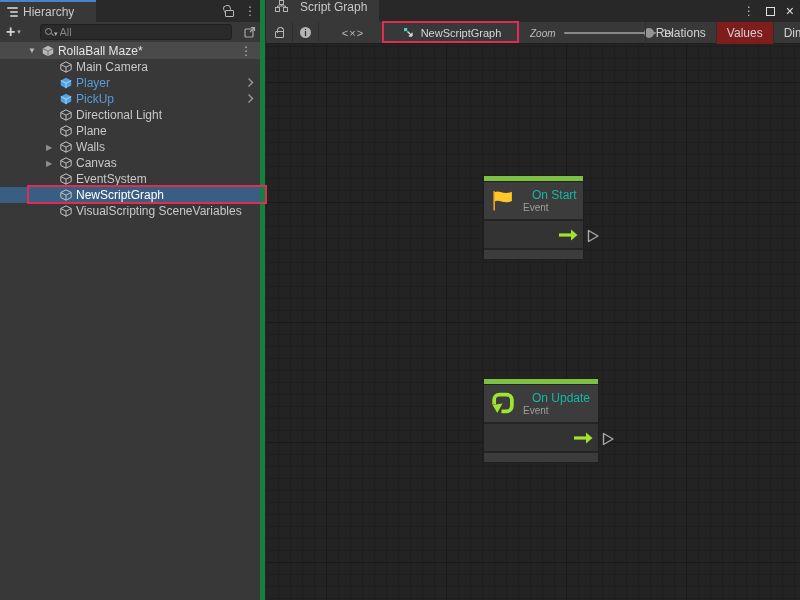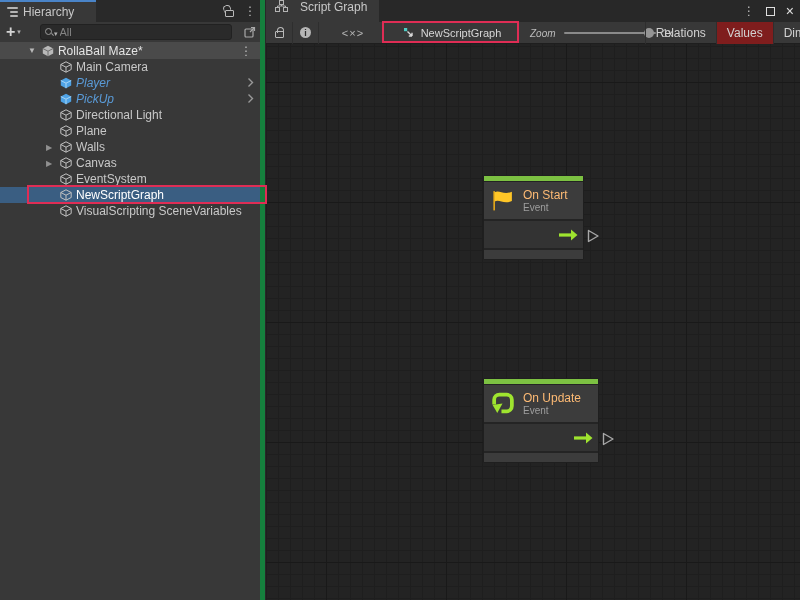--- a/index.html
+++ b/index.html
@@ -41,21 +41,21 @@
   .scene-tri { margin-left:28px; font-size:8px; color:#b8b8b8; }
   .scene-icon { margin:0 4px 0 6px; display:flex; }
   .scene-row .kebab { position:absolute; right:8px; }
 
   .hier-list { position:absolute; left:0; top:59px; width:100%; }
   .hrow { position:relative; width:100%; height:16px; display:flex; align-items:center; color:#c8c8c8; font-size:12px; }
   .hrow.selected { background:#3a5e82; color:#ffffff; }
   .expander { width:14px; margin-left:46px; font-size:8px; color:#909090; text-align:left; }
   .obj-icon { width:14px; display:flex; }
   .hlabel { margin-left:2px; white-space:nowrap; }
-  .prefab-text { color:#5a9bd8;font-style:italic; }
+  .prefab-text { color:#5a9bd8; }
   .chev { position:absolute; right:6px; top:2px; }
   .row-annotation { position:absolute; left:27px; top:185px; width:240px; height:19px;
     border:2px solid #df2d55; pointer-events:none; z-index:5; }
 
   
   .graph-panel { position:absolute; left:266px; top:0; width:534px; height:600px; background:#232323; }
   .graph-tabbar { position:absolute; left:0; top:0; width:100%; height:22px; background:#282828; }
   .graph-tab { position:absolute; left:0; top:0; width:113px; height:22px; background:#383838;
     display:flex; align-items:flex-start; gap:12px; padding-left:9px; color:#c8c8c8; font-size:12px; }
   .win-controls { position:absolute; right:6px; top:0; height:22px; display:flex; align-items:center; gap:11px; }
@@ -91,21 +91,21 @@
       linear-gradient(to bottom, #191919 1px, transparent 1px),
       linear-gradient(to right, #1e1e1e 1px, transparent 1px),
       linear-gradient(to bottom, #1e1e1e 1px, transparent 1px);
     background-size: 120px 120px, 120px 120px, 12px 12px, 12px 12px;
     background-position: 60px 0, 0 38px, 0 0, 0 2px; }
 
   .vnode { position:absolute; border:1px solid #1f1f1f; border-radius:2px; overflow:visible; }
   .vnode .titlebar { height:5px; background:#7cc142; }
   .vnode .nhead { height:38px; background:#3c3c3c; border-top:1px solid #232323; display:flex; align-items:center; padding-left:6px; gap:8px; }
   .vnode .ntexts { display:flex; flex-direction:column; justify-content:center; }
-  .vnode .ntitle { color:#fdba74; font-size:12px; line-height:14px; }
+  .vnode .ntitle { color:#14b8a6; font-size:12px; line-height:14px;margin-left:9px; }
   .vnode .nsub { color:#9e9e9e; font-size:10px; line-height:12px; }
   .vnode .nbody { position:relative; height:29px; background:#333333; border-top:2px solid #242424; }
   .vnode .nfoot { height:11px; background:#3c3c3c; border-top:2px solid #242424; }
   .flow-arrow { position:absolute; right:5px; top:8px; }
   .out-port { position:absolute; right:-17px; top:8px; }
   .node-onstart { left:217px; top:131px; width:101px; }
   .node-onupdate { left:217px; top:334px; width:116px; }
 </style>
 </head>
 <body>

